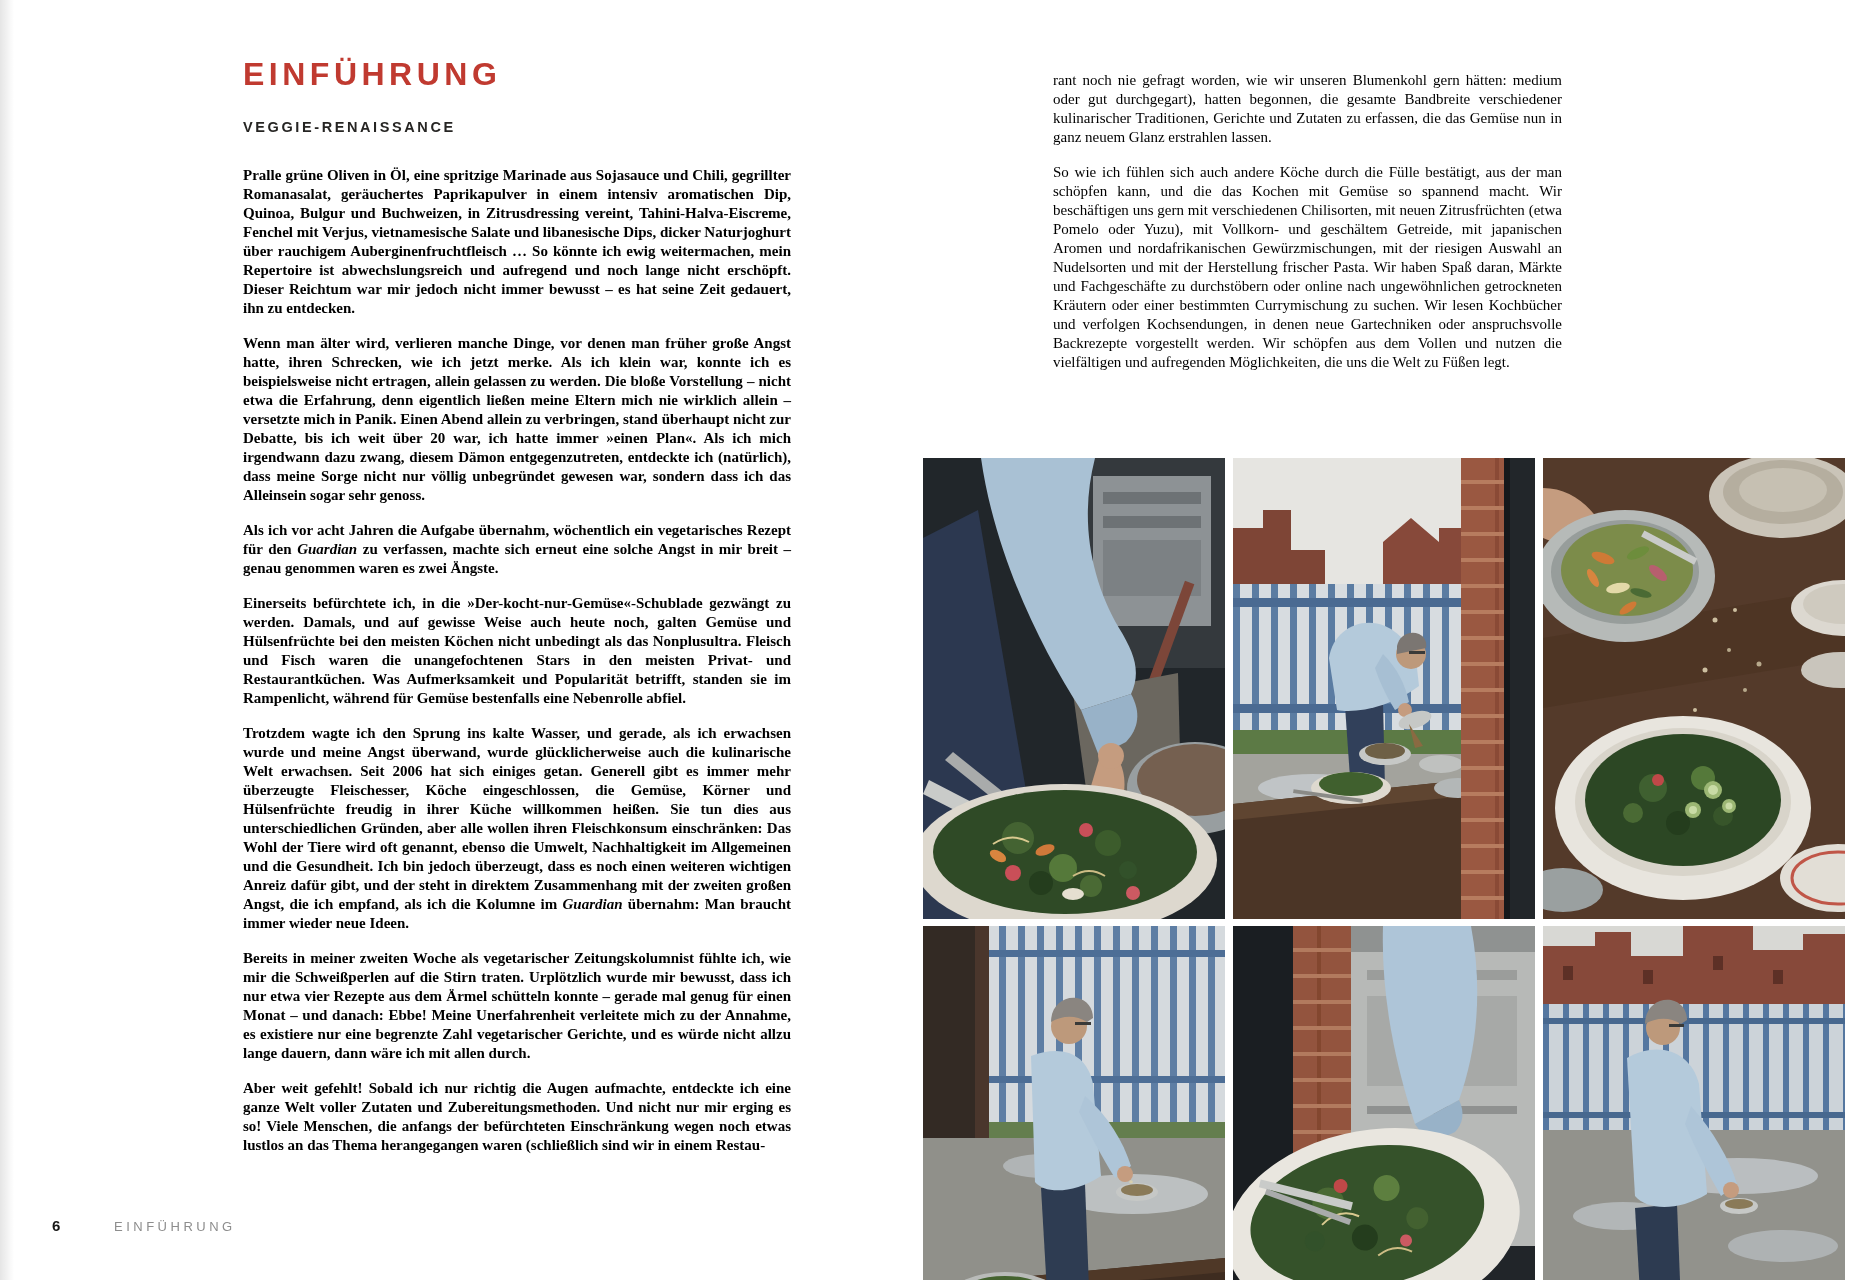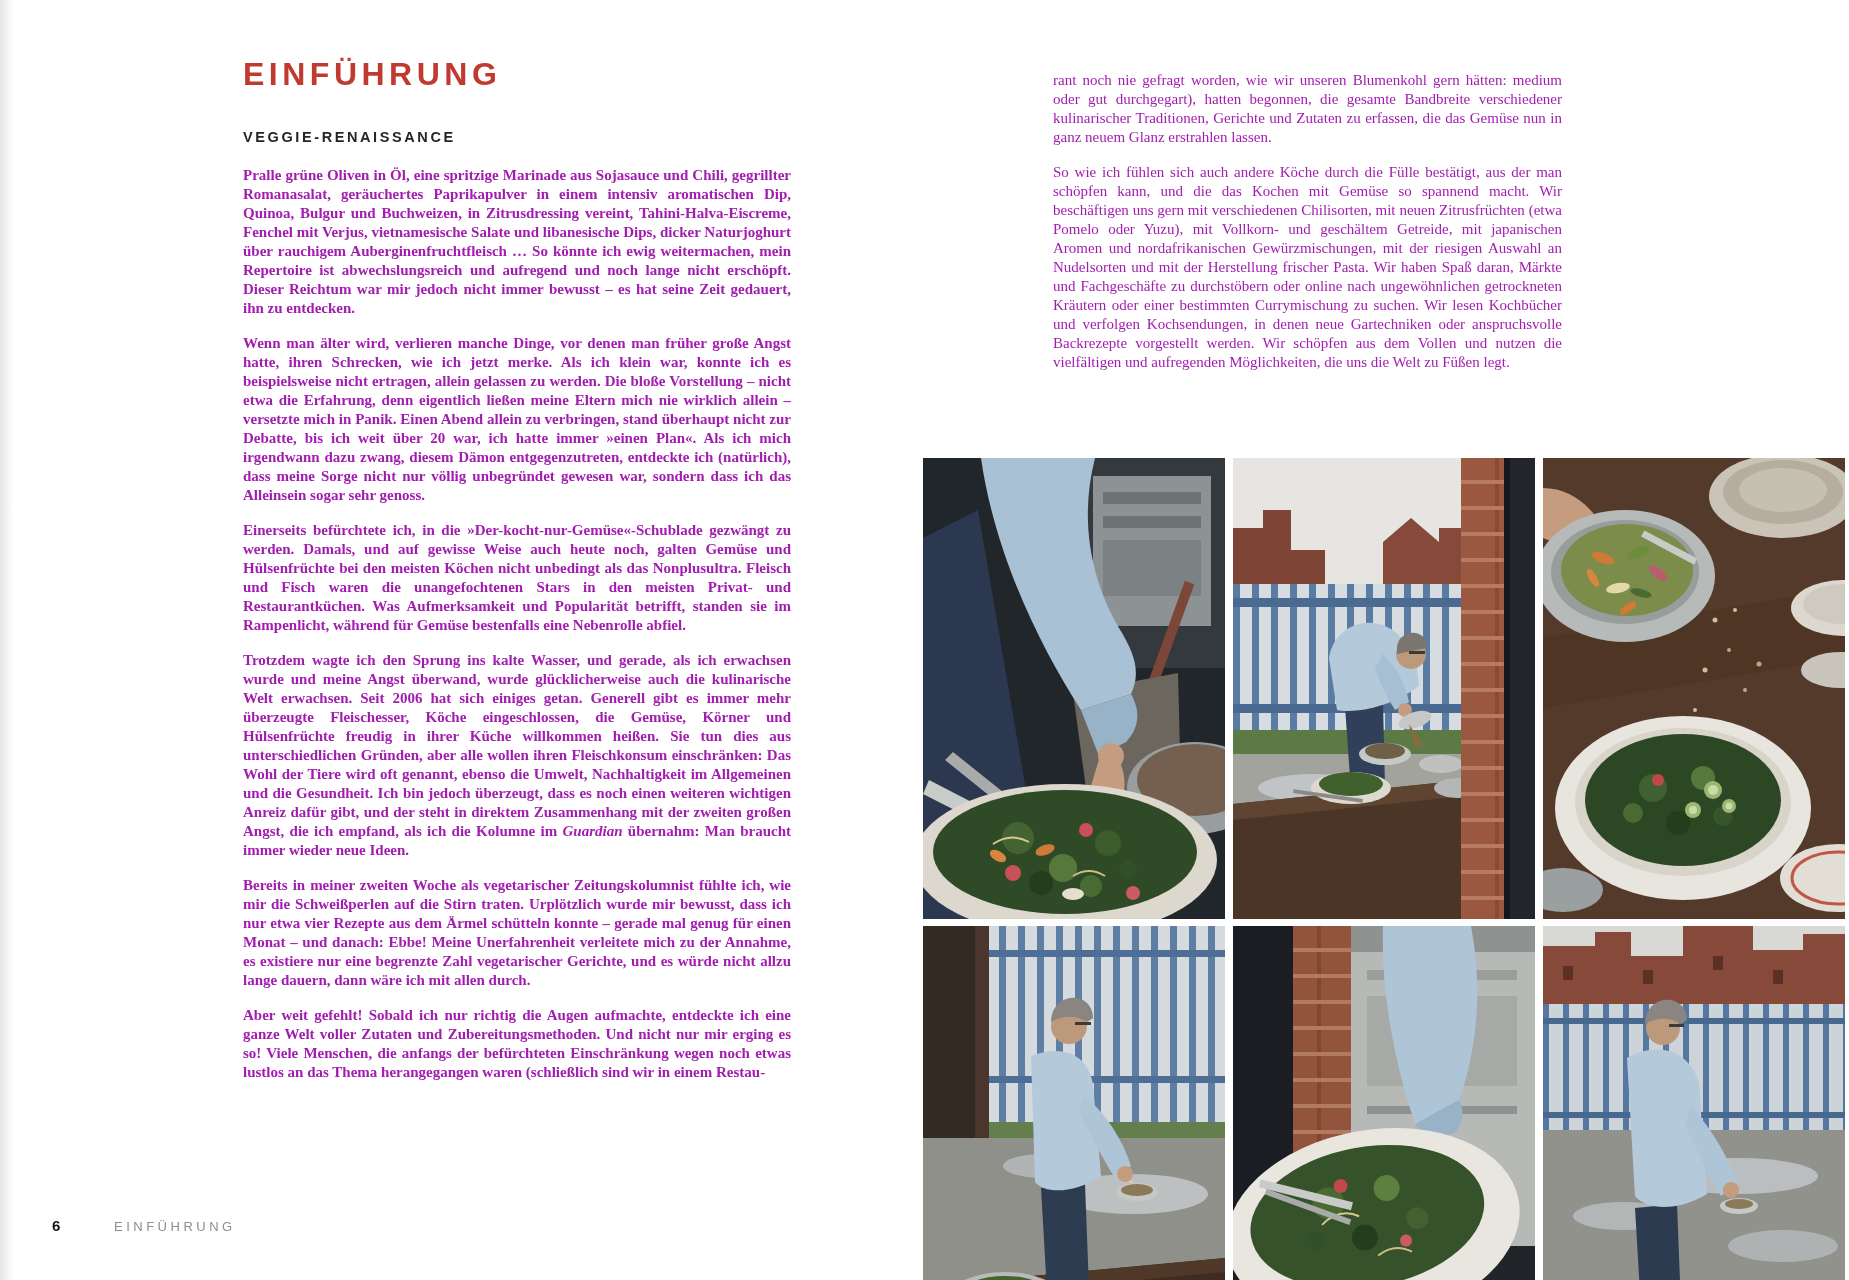--- a/index.html
+++ b/index.html
@@ -15,29 +15,29 @@
     pointer-events:none;
   }
 
   .chapter-title {
     position:absolute; left:243px; top:58px;
     font-family:"Liberation Sans", sans-serif;
     font-weight:bold; font-size:32px; letter-spacing:4.5px;
     color:#c03a30; line-height:1;
   }
   .chapter-subtitle {
-    position:absolute; left:243px; top:130px;
+    position:absolute; left:243px; top:120px;
     font-family:"Liberation Sans", sans-serif;
     font-weight:bold; font-size:14.5px; letter-spacing:2.6px;
     color:#262523; line-height:1;
   }
 
   .col {
     position:absolute;
-    font-size:15px; line-height:19px; color:#a21caf;
+    font-size:15px; line-height:19px; color:#000000;
     text-align:justify;
     hyphens:auto; -webkit-hyphens:auto;
   }
   .col p { margin-bottom:16px; }
   .col p:last-child { margin-bottom:0; }
   .col em { font-style:italic; }
   .col-left  { left:243px;  top:166px; width:548px;font-weight:bold; }
   .col-right { left:1053px; top:71px;  width:509px; }
 
   .photo-grid {
@@ -67,20 +67,21 @@
 <div class="spread" style="position:absolute;inset:0;">
 
   <div class="edge-shadow"></div>
 
   <h1 class="chapter-title">EINFÜHRUNG</h1>
   <h2 class="chapter-subtitle">VEGGIE-RENAISSANCE</h2>
 
   <div class="col col-left">
       <p><span>Pralle grüne Oliven in Öl, eine spritzige Marinade aus Sojasauce und Chili, gegrillter Romanasalat, geräuchertes Paprikapulver in einem intensiv aromatischen Dip, Quinoa, Bulgur und Buchweizen, in Zitrusdressing vereint, Tahini-Halva-Eiscreme, Fenchel mit Verjus, vietnamesische Salate und libanesische Dips, dicker Naturjoghurt über rauchigem Auberginenfruchtfleisch … So könnte ich ewig weitermachen, mein Repertoire ist abwechslungsreich und aufregend und noch lange nicht erschöpft. Dieser Reichtum war mir jedoch nicht immer bewusst – es hat seine Zeit gedauert, ihn zu entdecken.</span></p>
       <p><span>Wenn man älter wird, verlieren manche Dinge, vor denen man früher große Angst hatte, ihren Schrecken, wie ich jetzt merke. Als ich klein war, konnte ich es beispielsweise nicht ertragen, allein gelassen zu werden. Die bloße Vorstellung – nicht etwa die Erfahrung, denn eigentlich ließen meine Eltern mich nie wirklich allein – versetzte mich in Panik. Einen Abend allein zu verbringen, stand überhaupt nicht zur Debatte, bis ich weit über 20 war, ich hatte immer »einen Plan«. Als ich mich irgendwann dazu zwang, diesem Dämon entgegenzutreten, entdeckte ich (natürlich), dass meine Sorge nicht nur völlig unbegründet gewesen war, sondern dass ich das Alleinsein sogar sehr genoss.</span></p>
+      <p><span>Als ich vor acht Jahren die Aufgabe übernahm, wöchentlich ein vegetarisches Rezept für den </span><em>Guardian</em><span> zu verfassen, machte sich erneut eine solche Angst in mir breit – genau genommen waren es zwei Ängste.</span></p>
       <p><span>Einerseits befürchtete ich, in die »Der-kocht-nur-Gemüse«-Schublade gezwängt zu werden. Damals, und auf gewisse Weise auch heute noch, galten Gemüse und Hülsenfrüchte bei den meisten Köchen nicht unbedingt als das Nonplusultra. Fleisch und Fisch waren die unangefochtenen Stars in den meisten Privat- und Restaurantküchen. Was Aufmerksamkeit und Popularität betrifft, standen sie im Rampenlicht, während für Gemüse bestenfalls eine Nebenrolle abfiel.</span></p>
       <p><span>Trotzdem wagte ich den Sprung ins kalte Wasser, und gerade, als ich erwachsen wurde und meine Angst überwand, wurde glücklicherweise auch die kulinarische Welt erwachsen. Seit 2006 hat sich einiges getan. Generell gibt es immer mehr überzeugte Fleischesser, Köche eingeschlossen, die Gemüse, Körner und Hülsenfrüchte freudig in ihrer Küche willkommen heißen. Sie tun dies aus unterschiedlichen Gründen, aber alle wollen ihren Fleischkonsum einschränken: Das Wohl der Tiere wird oft genannt, ebenso die Umwelt, Nachhaltigkeit im Allgemeinen und die Gesundheit. Ich bin jedoch überzeugt, dass es noch einen weiteren wichtigen Anreiz dafür gibt, und der steht in direktem Zusammenhang mit der zweiten großen Angst, die ich empfand, als ich die Kolumne im </span><em>Guardian</em><span> übernahm: Man braucht immer wieder neue Ideen.</span></p>
       <p><span>Bereits in meiner zweiten Woche als vegetarischer Zeitungskolumnist fühlte ich, wie mir die Schweißperlen auf die Stirn traten. Urplötzlich wurde mir bewusst, dass ich nur etwa vier Rezepte aus dem Ärmel schütteln konnte – gerade mal genug für einen Monat – und danach: Ebbe! Meine Unerfahrenheit verleitete mich zu der Annahme, es existiere nur eine begrenzte Zahl vegetarischer Gerichte, und es würde nicht allzu lange dauern, dann wäre ich mit allen durch.</span></p>
       <p><span>Aber weit gefehlt! Sobald ich nur richtig die Augen aufmachte, entdeckte ich eine ganze Welt voller Zutaten und Zubereitungsmethoden. Und nicht nur mir erging es so! Viele Menschen, die anfangs der befürchteten Einschränkung wegen noch etwas lustlos an das Thema herangegangen waren (schließlich sind wir in einem Restau-</span></p>
     </div>
   <div class="col col-right">
       <p><span>rant noch nie gefragt worden, wie wir unseren Blumenkohl gern hätten: medium oder gut durchgegart), hatten begonnen, die gesamte Bandbreite verschiedener kulinarischer Traditionen, Gerichte und Zutaten zu erfassen, die das Gemüse nun in ganz neuem Glanz erstrahlen lassen.</span></p>
       <p><span>So wie ich fühlen sich auch andere Köche durch die Fülle bestätigt, aus der man schöpfen kann, und die das Kochen mit Gemüse so spannend macht. Wir beschäftigen uns gern mit verschiedenen Chilisorten, mit neuen Zitrusfrüchten (etwa Pomelo oder Yuzu), mit Vollkorn- und geschältem Getreide, mit japanischen Aromen und nordafrikanischen Gewürzmischungen, mit der riesigen Auswahl an Nudelsorten und mit der Herstellung frischer Pasta. Wir haben Spaß daran, Märkte und Fachgeschäfte zu durchstöbern oder online nach ungewöhnlichen getrockneten Kräutern oder einer bestimmten Currymischung zu suchen. Wir lesen Kochbücher und verfolgen Kochsendungen, in denen neue Gartechniken oder anspruchsvolle Backrezepte vorgestellt werden. Wir schöpfen aus dem Vollen und nutzen die vielfältigen und aufregenden Möglichkeiten, die uns die Welt zu Füßen legt.</span></p>
     </div>
 

